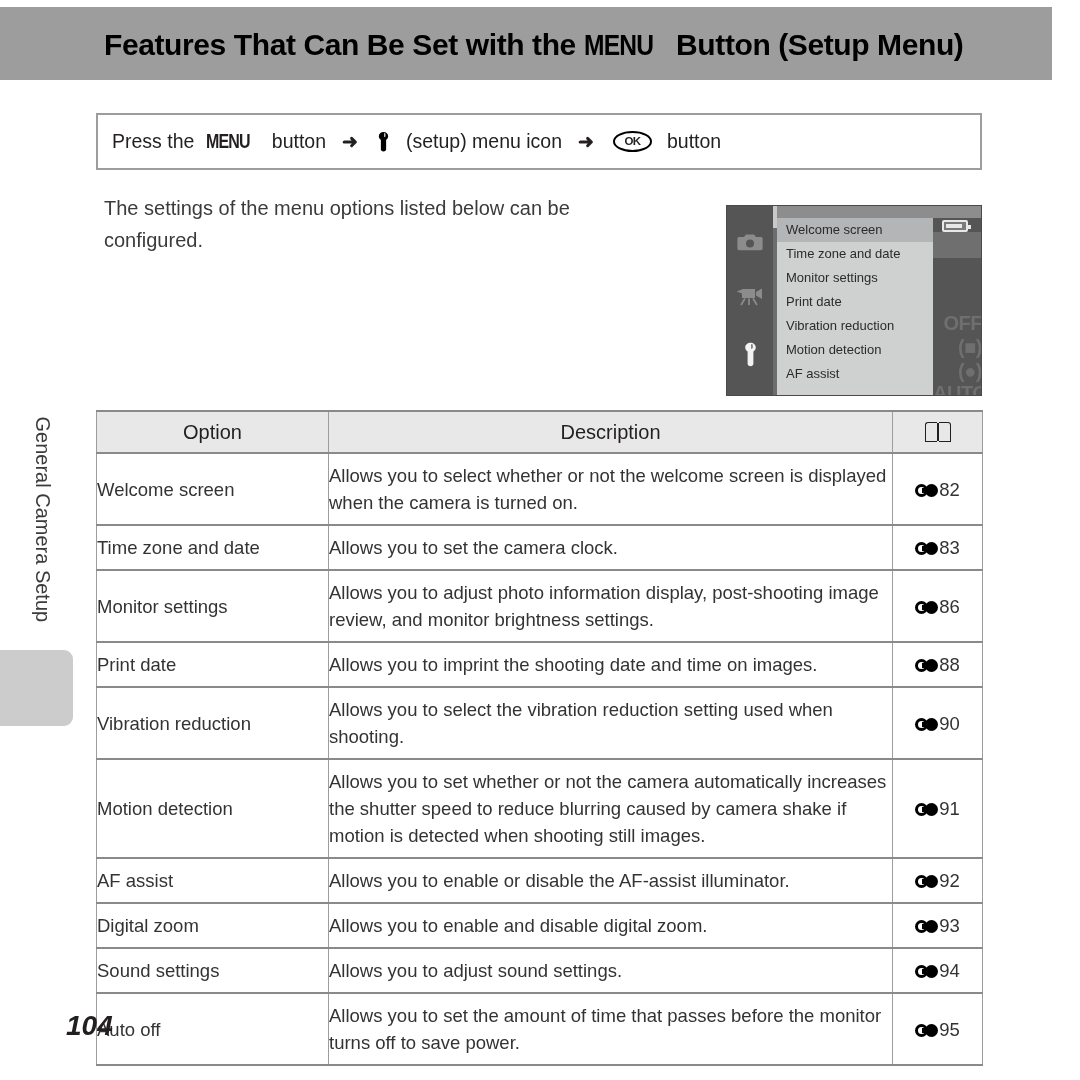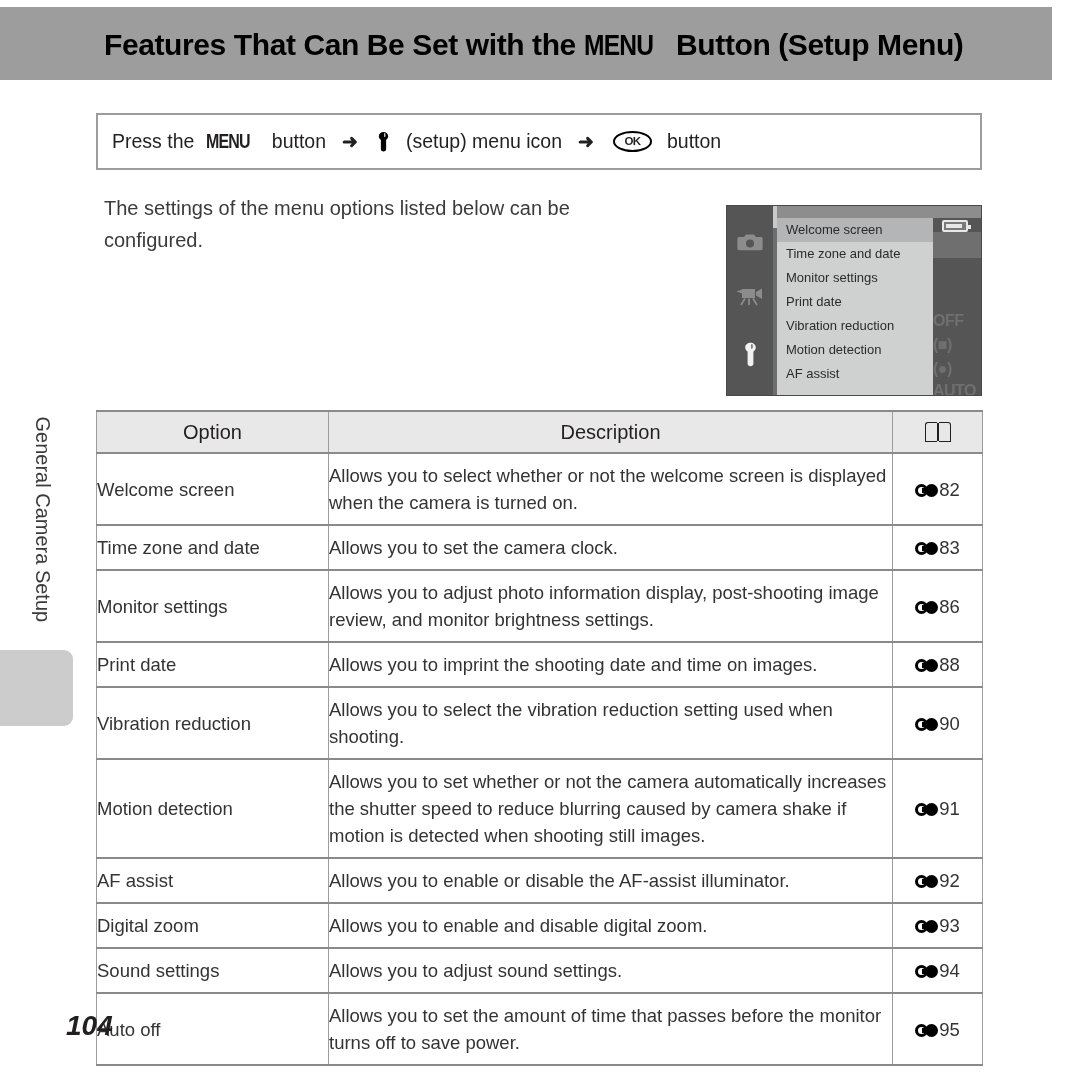--- a/index.html
+++ b/index.html
@@ -243,23 +243,23 @@
   .cs-band2 {
     position: absolute;
     left: 0; top: 26px;
     width: 100%; height: 26px;
     background: #6f6f6f;
   }
   .cs-right-icon {
     position: absolute;
     left: 0;
     width: 100%;
-    text-align: left;
+    text-align: right;
     color: #6f6f6f;
-    font-size: 16px;
+    font-size: 20px;
     font-weight: bold;
     letter-spacing: -0.5px;
   }
   .cs-r-off   { top: 106px; }
   .cs-r-vr    { top: 130px; }
   .cs-r-motion{ top: 154px; }
   .cs-r-auto  { top: 176px; }
 
   
   .side-label {

